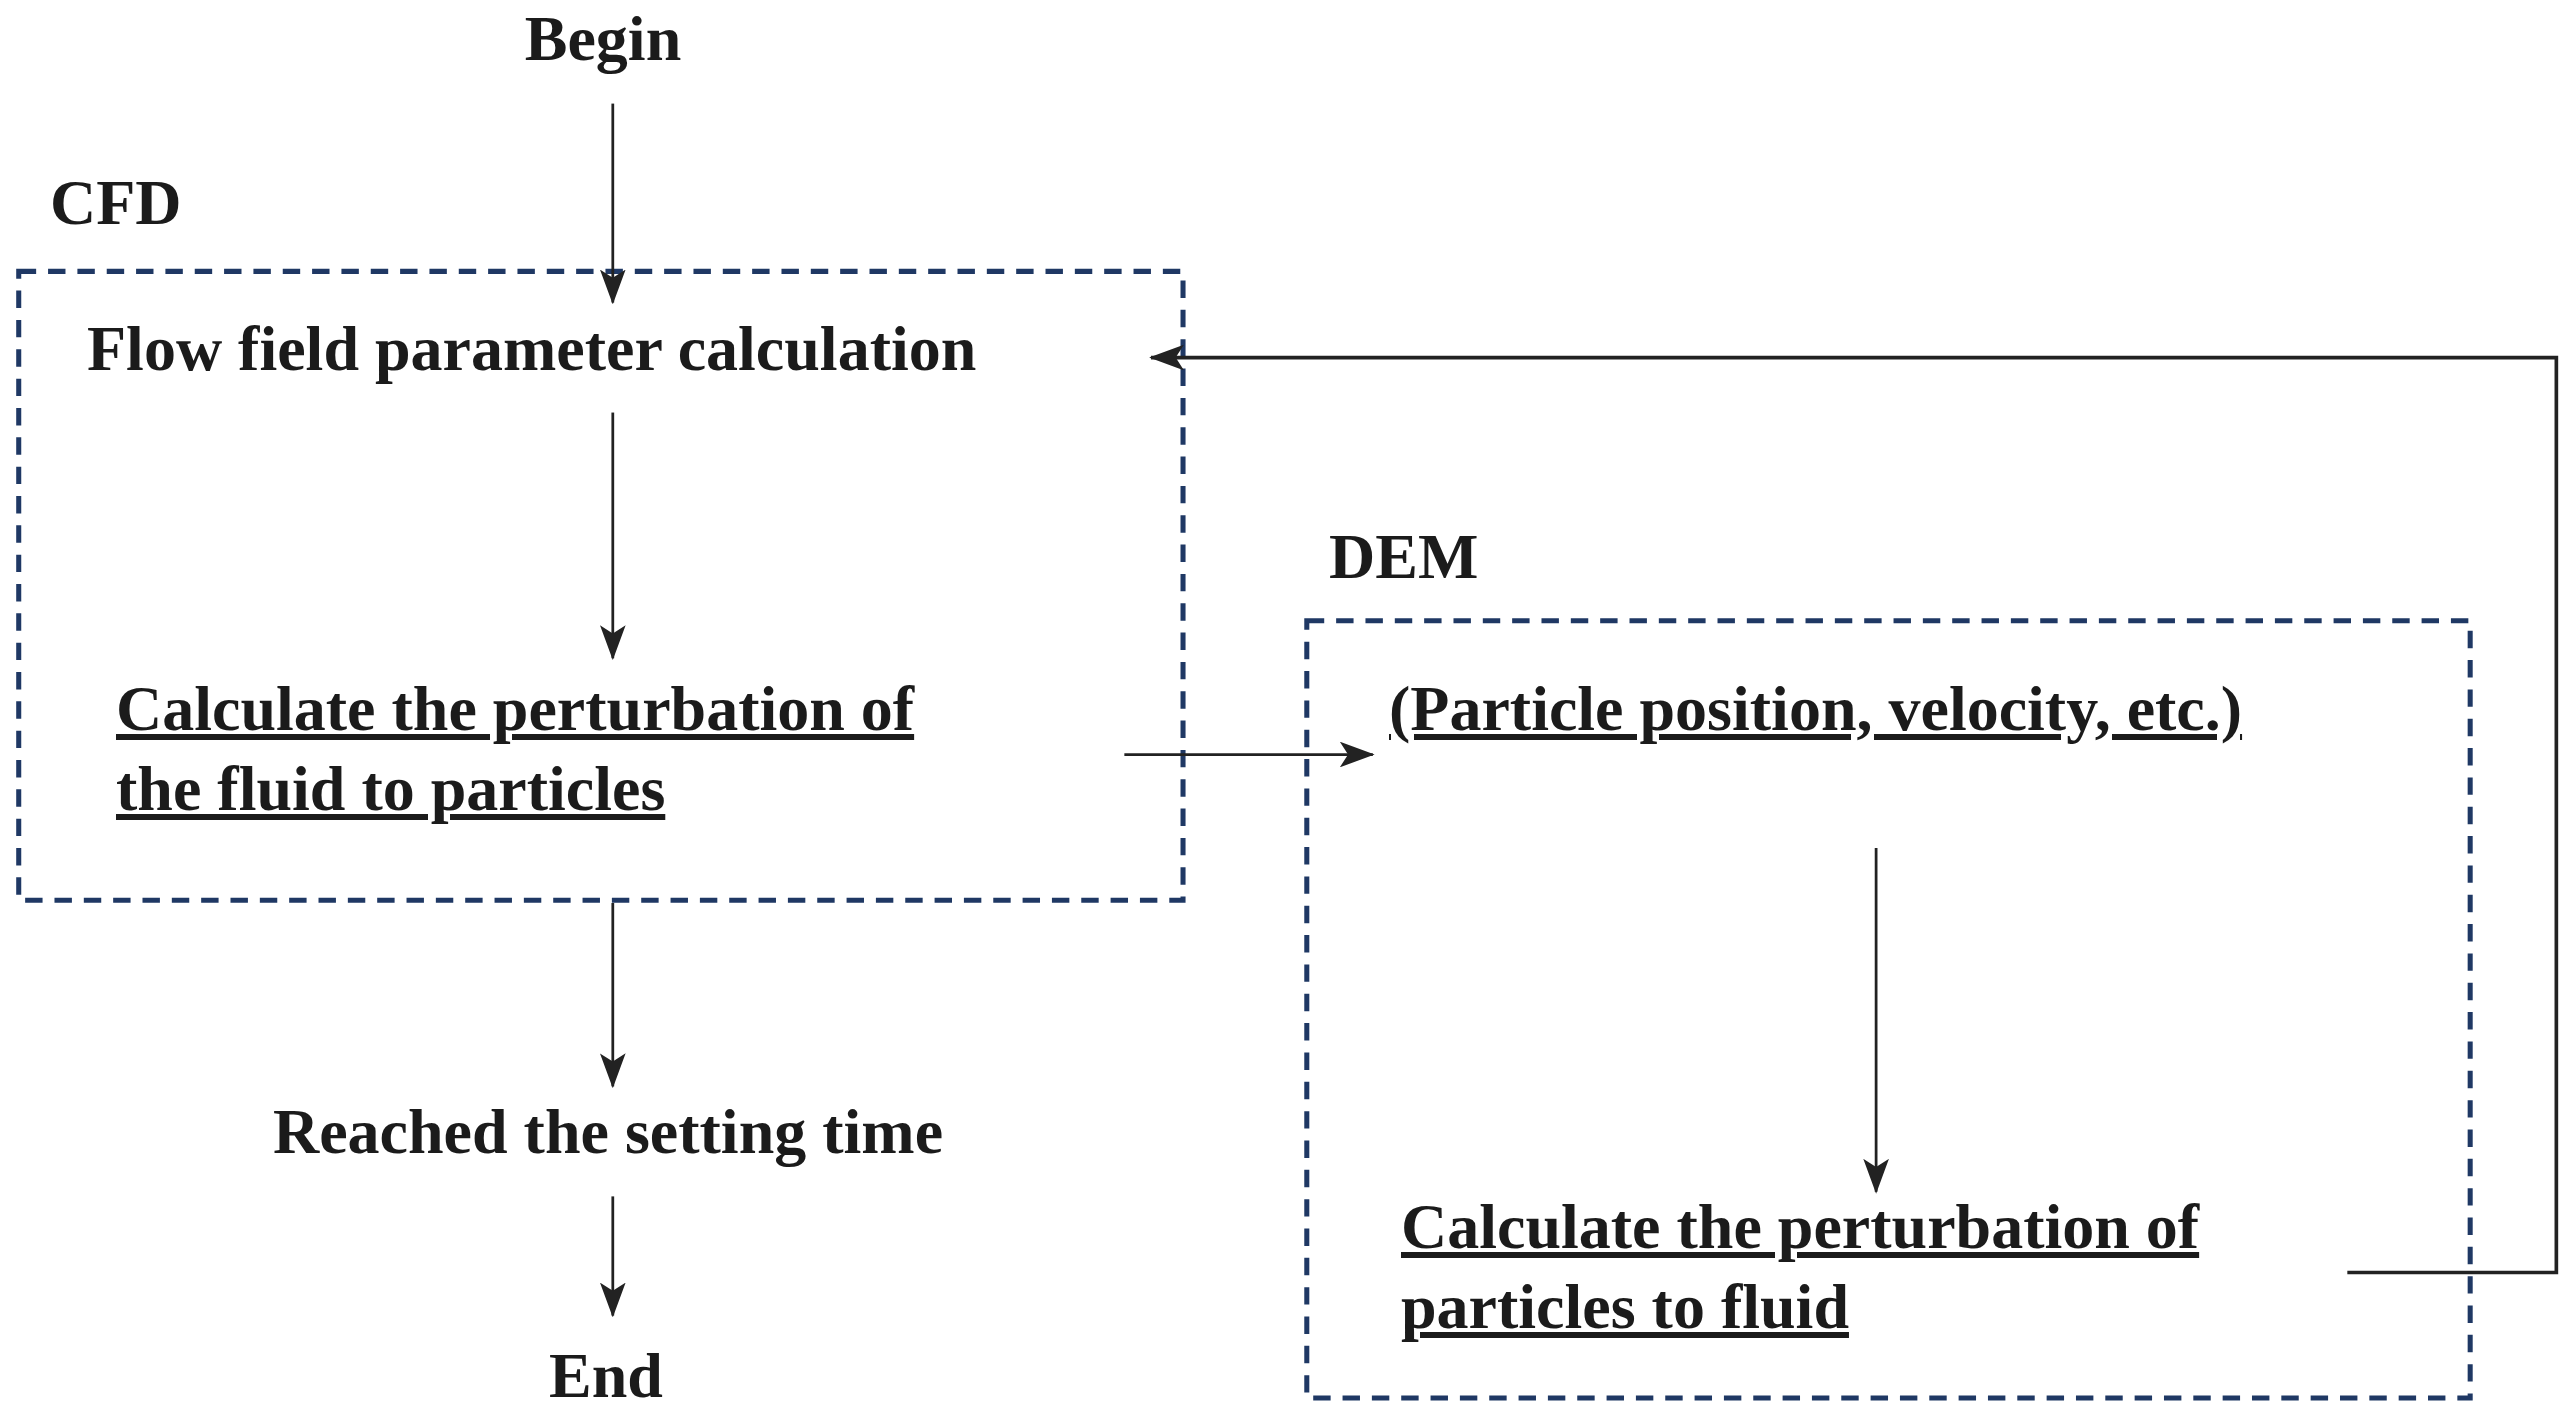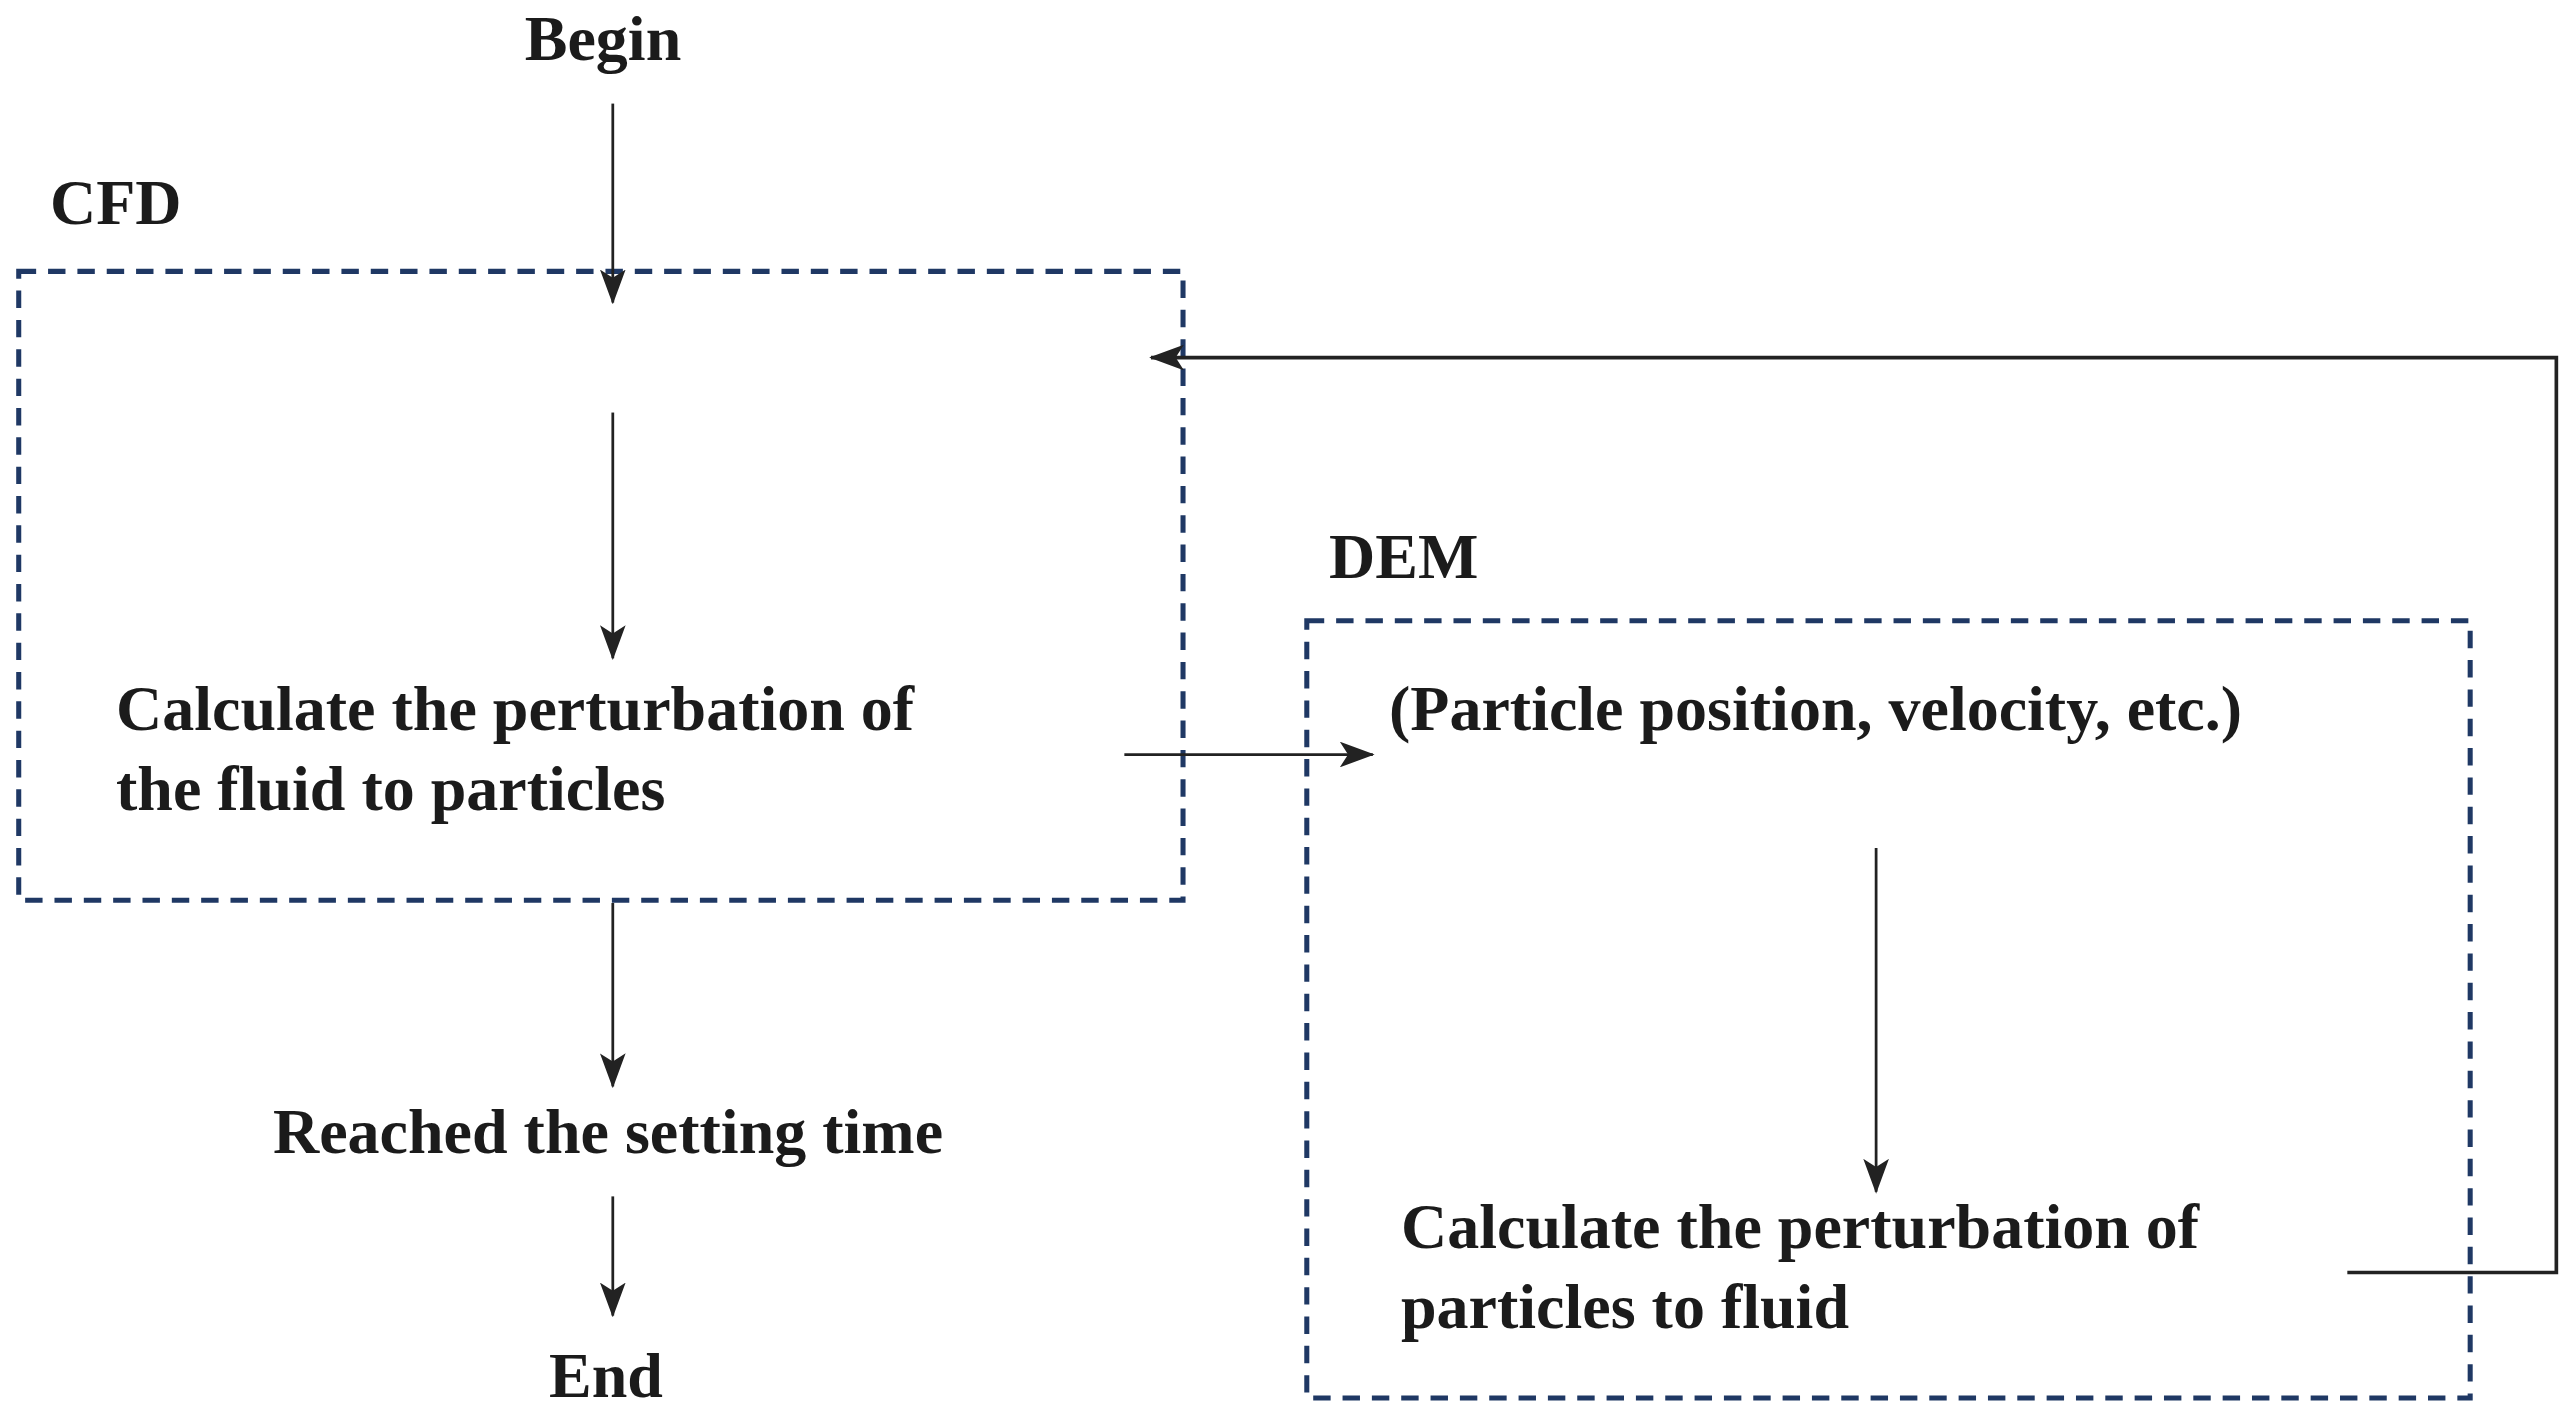--- a/index.html
+++ b/index.html
@@ -38,21 +38,21 @@
   .arrowhead-glyph { fill: var(--arrow); }
   .label {
     position: absolute;
     font-weight: 700;
     font-size: 64px;
     line-height: 1;
     color: var(--text);
     white-space: nowrap;
   }
   .label.centered { transform: translateX(-50%); }
-  .label.two-line { line-height: 80px; }
+  .label.two-line { line-height: 80px; text-decoration: underline; }
   .label.two-line span { display: block; }
 </style>
 </head>
 <body>
 
 <div id="stage">
 
   <svg id="connector-layer" viewBox="0 0 2809 1550" xmlns="http://www.w3.org/2000/svg">
     <defs>
       <marker id="ah" markerUnits="userSpaceOnUse" markerWidth="38" markerHeight="28" refX="36" refY="14" orient="auto">
@@ -69,20 +69,21 @@
     <path class="arrow-line" d="M668,1305 L668,1435" marker-end="url(#ah)"></path>
     <path class="arrow-line" d="M1226,823 L1497,823" marker-end="url(#ah)"></path>
     <path class="arrow-line" d="M2046,925 L2046,1300" marker-end="url(#ah)"></path>
     <path class="arrow-line thick" d="M2560,1388 L2788,1388 L2788,390 L1255,390" marker-end="url(#ah)"></path>
   </svg>
 
   <div class="label centered" style="left:603px; top:7.3px;">Begin</div>
 
   <div class="label" style="left:50px; top:171px;text-align:right;">CFD</div>
 
+  <div class="label" style="left:87px; top:317px;">Flow field parameter calculation</div>
 
   <div class="label two-line" style="left:116px; top:669px;">
     <span>Calculate the perturbation of</span>
     <span>the fluid to particles</span>
   </div>
 
   <div class="label centered" style="left:608px; top:1100px;">Reached the setting time</div>
 
   <div class="label centered" style="left:606px; top:1344px;">End</div>
 

